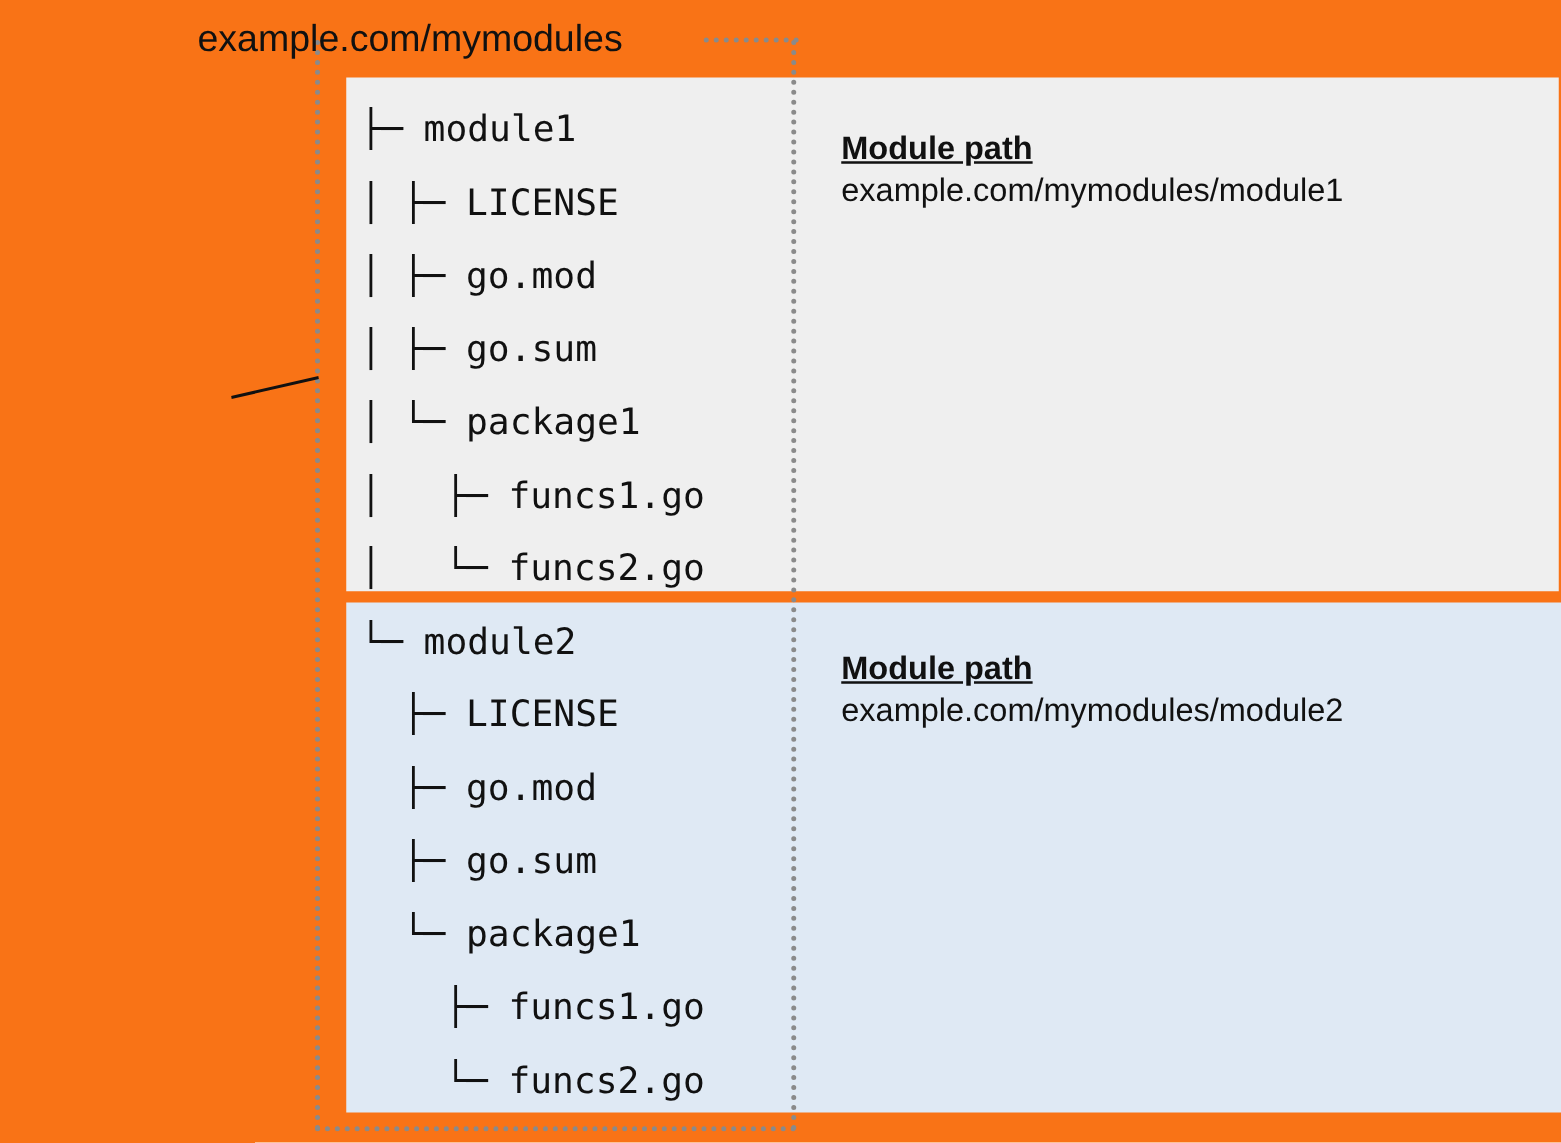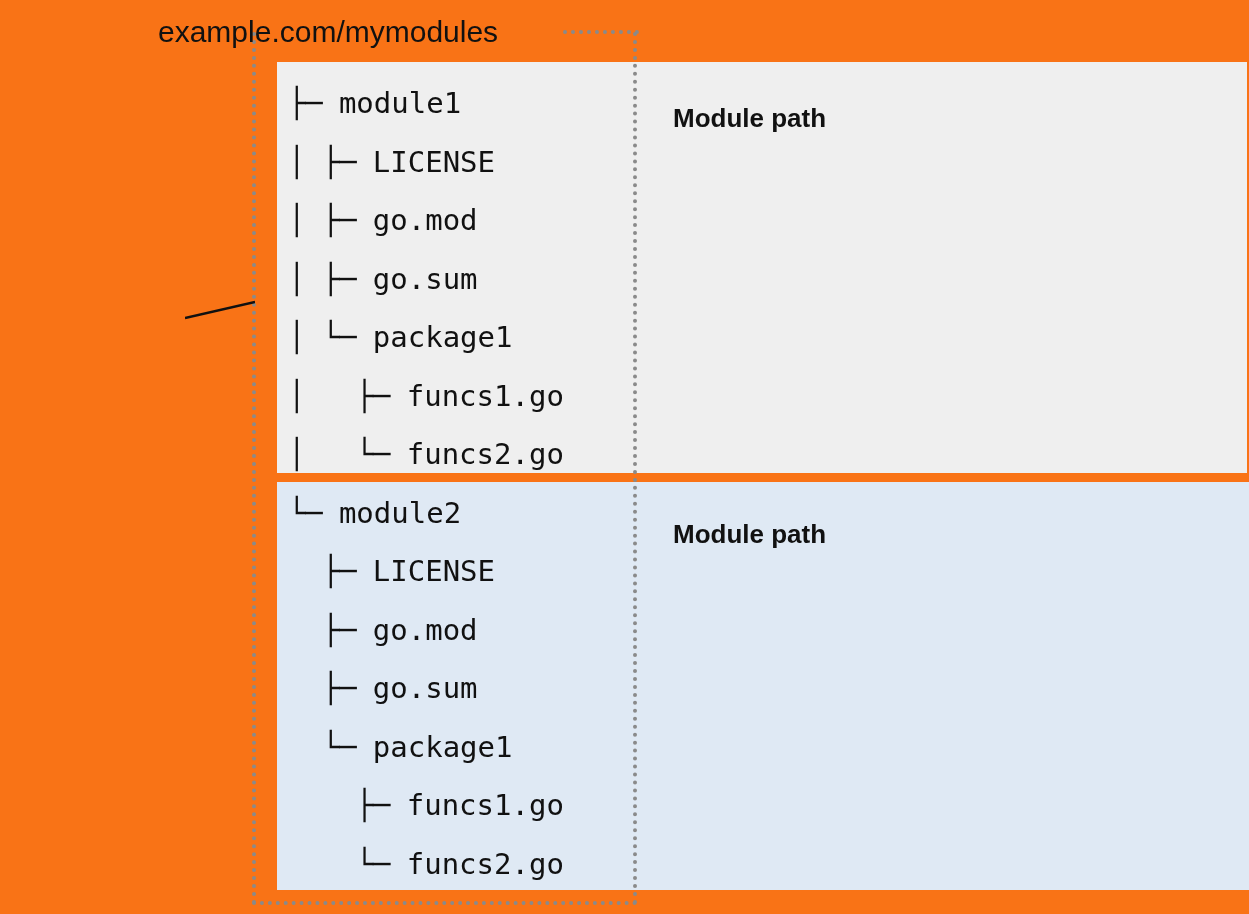--- a/index.html
+++ b/index.html
@@ -118,20 +118,21 @@
     width: 560px;
   }
   .module-path.one  { top: 101px; }
   .module-path.two  { top: 517px; }
   .module-path .mp-title {
     font-size: 26px;
     line-height: 34px;
     font-weight: bold;
     color: #111111;
     white-space: nowrap;
+    text-decoration: underline;
   }
   .module-path .mp-value {
     font-size: 26px;
     line-height: 34px;
     color: #111111;
     white-space: nowrap;
   }
 </style>
 </head>
 <body>
@@ -147,18 +148,20 @@
   <div class="repo-url-label">example.com/mymodules</div>
 
   <svg class="repo-leader" width="70" height="30" viewBox="0 0 70 30">
     <line x1="0" y1="28" x2="70" y2="12" stroke="#111111" stroke-width="2.4"></line>
   </svg>
 
   <div class="tree" id="tree"><div class="row"><span class="glyph">├─ </span><span class="label">module1</span></div><div class="row"><span class="glyph">│ ├─ </span><span class="label">LICENSE</span></div><div class="row"><span class="glyph">│ ├─ </span><span class="label">go.mod</span></div><div class="row"><span class="glyph">│ ├─ </span><span class="label">go.sum</span></div><div class="row"><span class="glyph">│ └─ </span><span class="label">package1</span></div><div class="row"><span class="glyph">│   ├─ </span><span class="label">funcs1.go</span></div><div class="row"><span class="glyph">│   └─ </span><span class="label">funcs2.go</span></div><div class="row"><span class="glyph">└─ </span><span class="label">module2</span></div><div class="row"><span class="glyph">  ├─ </span><span class="label">LICENSE</span></div><div class="row"><span class="glyph">  ├─ </span><span class="label">go.mod</span></div><div class="row"><span class="glyph">  ├─ </span><span class="label">go.sum</span></div><div class="row"><span class="glyph">  └─ </span><span class="label">package1</span></div><div class="row"><span class="glyph">    ├─ </span><span class="label">funcs1.go</span></div><div class="row"><span class="glyph">    └─ </span><span class="label">funcs2.go</span></div></div>
 
   <div class="module-path one">
     <div class="mp-title">Module path</div>
+    <div class="mp-value">example.com/mymodules/module1</div>
   </div>
   <div class="module-path two">
     <div class="mp-title">Module path</div>
+    <div class="mp-value">example.com/mymodules/module2</div>
   </div>
 
 </div>
 
 </body></html>

